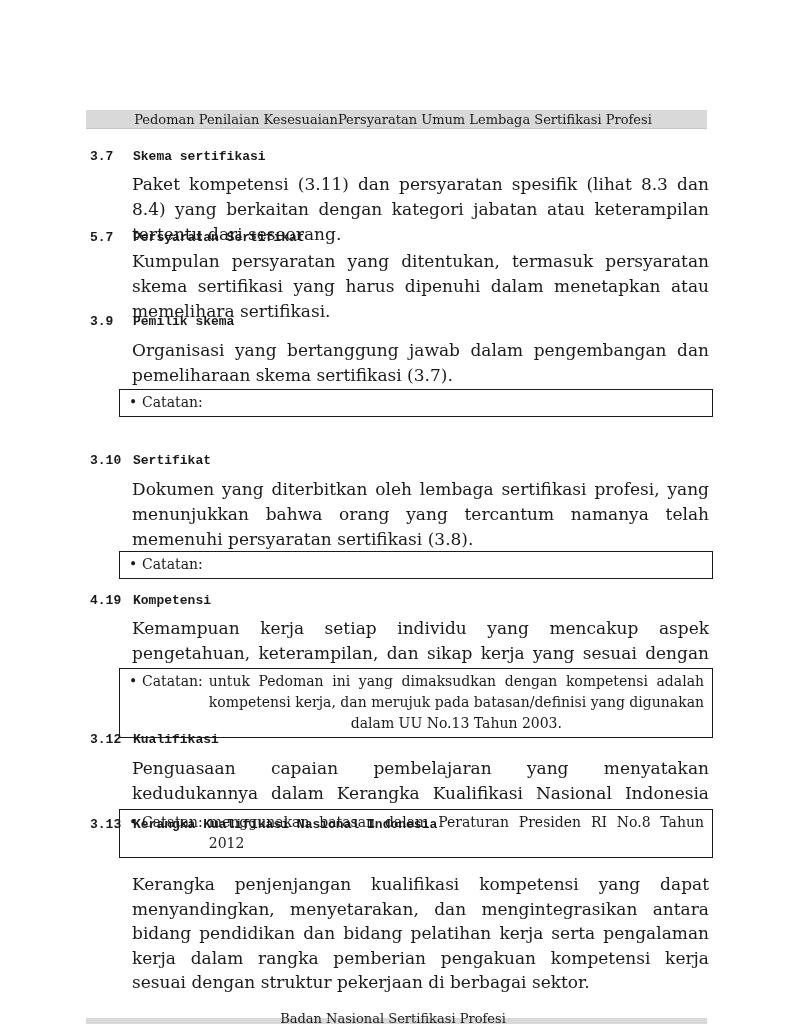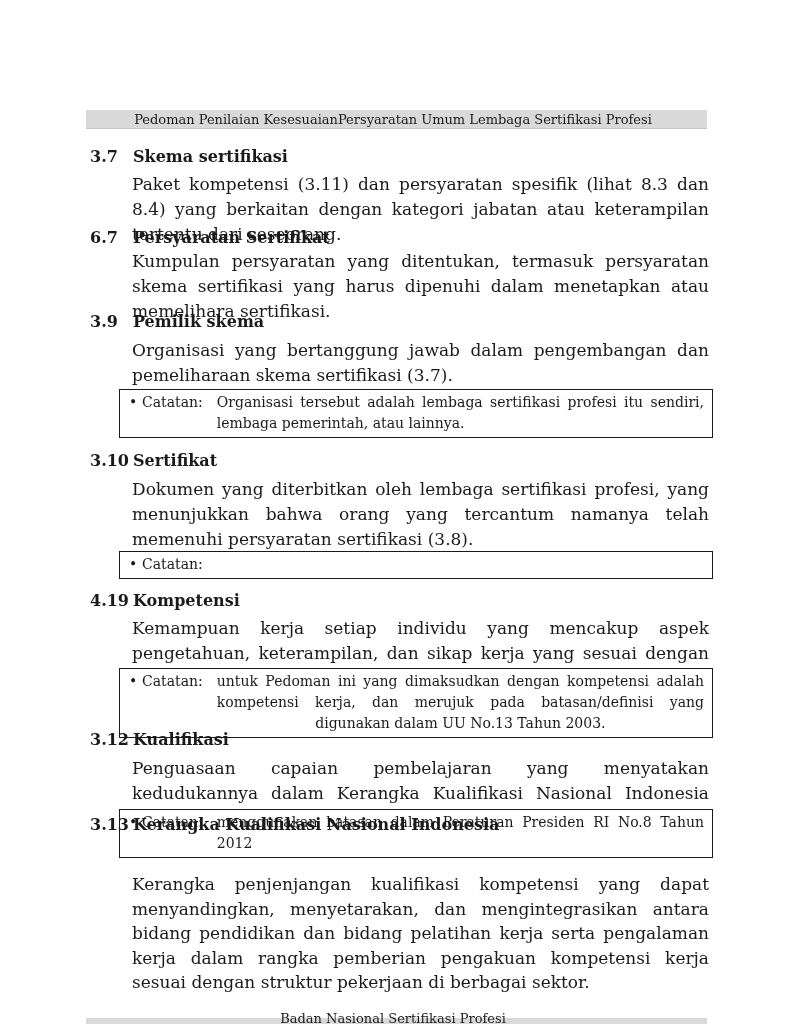--- a/index.html
+++ b/index.html
@@ -17,71 +17,70 @@
     display:flex;justify-content:center;align-items:center;
     font-size:13px;line-height:19px;
     padding:0 12px 0 5px;box-sizing:border-box;
     white-space:nowrap;
   }
   #headerbar{top:110px;border-bottom:1px solid #c6c6c6;}
   #footerbar{top:1018px;flex-direction:column;}
   .h{
     position:absolute;left:90px;width:620px;
     display:flex;
-    font-weight:bold;font-size:16px;line-height:22px;
+    font-weight:bold;font-size:13px;line-height:22px;font-family:Liberation Mono, monospace;
   }
   .h .num{flex:none;width:43px;}
   .p{
     position:absolute;left:132px;width:577px;
     font-size:17px;line-height:25px;
     text-align:justify;
   }
   .p.tight{line-height:24.5px;}
   .note{
     position:absolute;left:119px;width:594px;box-sizing:border-box;
     border:1.5px solid #1a1a1a;
     padding:2px 8px 3px 9px;
     font-size:14px;line-height:21px;
     display:flex;align-items:flex-start;
     background:#ffffff;
   }
   .note .bullet{flex:none;width:13px;}
-  .note .label{flex:none;margin-right:14px;}
+  .note .label{flex:none;margin-right:6px;}
   .note .text{flex:1;text-align:justify;}
   .note .text.center-last{text-align:justify;text-align-last:center;}
 </style>
 </head>
 <body>
 
 <div class="bar" id="headerbar">
   <span>Pedoman Penilaian Kesesuaian</span>
   <span>Persyaratan Umum Lembaga Sertifikasi Profesi</span>
 </div>
 
 <div class="h" style="top:146px">
   <span class="num">3.7</span>
   <span>Skema sertifikasi</span>
 </div>
 <div class="p" style="top:172px">Paket kompetensi (3.11) dan persyaratan spesifik (lihat 8.3 dan 8.4) yang berkaitan dengan kategori jabatan atau keterampilan tertentu dari seseorang.</div>
 
 <div class="h" style="top:227px">
-  <span class="num">6.7</span>
+  <span class="num">5.7</span>
   <span>Persyaratan Sertifikat</span>
 </div>
 <div class="p" style="top:249px">Kumpulan persyaratan yang ditentukan, termasuk persyaratan skema sertifikasi yang harus dipenuhi dalam menetapkan atau memelihara sertifikasi.</div>
 
 <div class="h" style="top:311px">
   <span class="num">3.9</span>
   <span>Pemilik skema</span>
 </div>
 <div class="p" style="top:338px">Organisasi yang bertanggung jawab dalam pengembangan dan pemeliharaan skema sertifikasi (3.7).</div>
 <div class="note" style="top:389px">
   <span class="bullet">•</span>
   <span class="label">Catatan:</span>
-  <span class="text">Organisasi tersebut adalah lembaga sertifikasi profesi itu sendiri, lembaga pemerintah, atau lainnya.</span>
 </div>
 
 <div class="h" style="top:450px">
   <span class="num">3.10</span>
   <span>Sertifikat</span>
 </div>
 <div class="p" style="top:477px">Dokumen yang diterbitkan oleh lembaga sertifikasi profesi, yang menunjukkan bahwa orang yang tercantum namanya telah memenuhi persyaratan sertifikasi (3.8).</div>
 <div class="note" style="top:551px">
   <span class="bullet">•</span>
   <span class="label">Catatan:</span>

